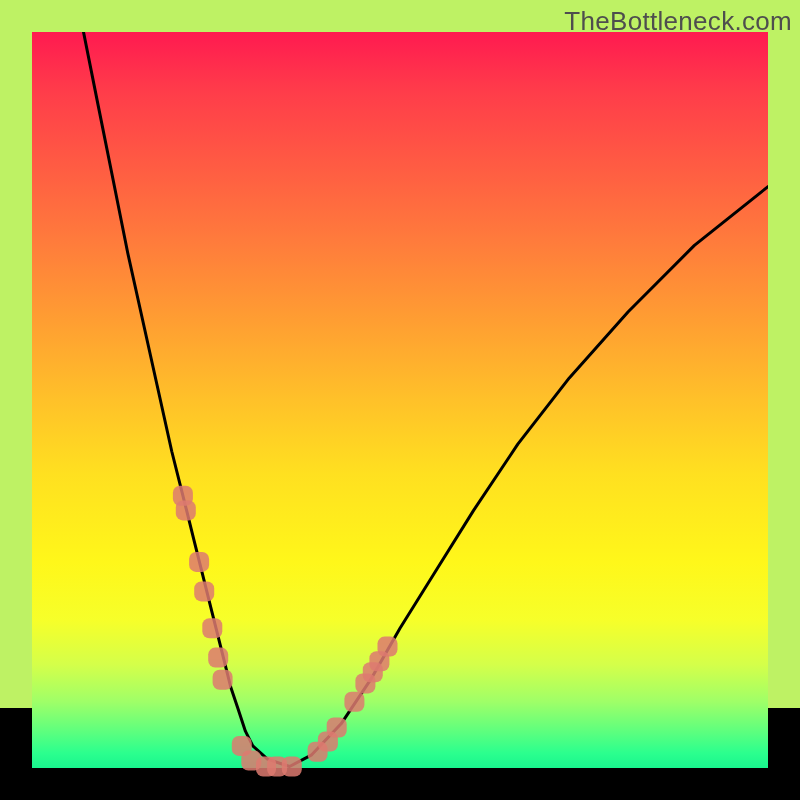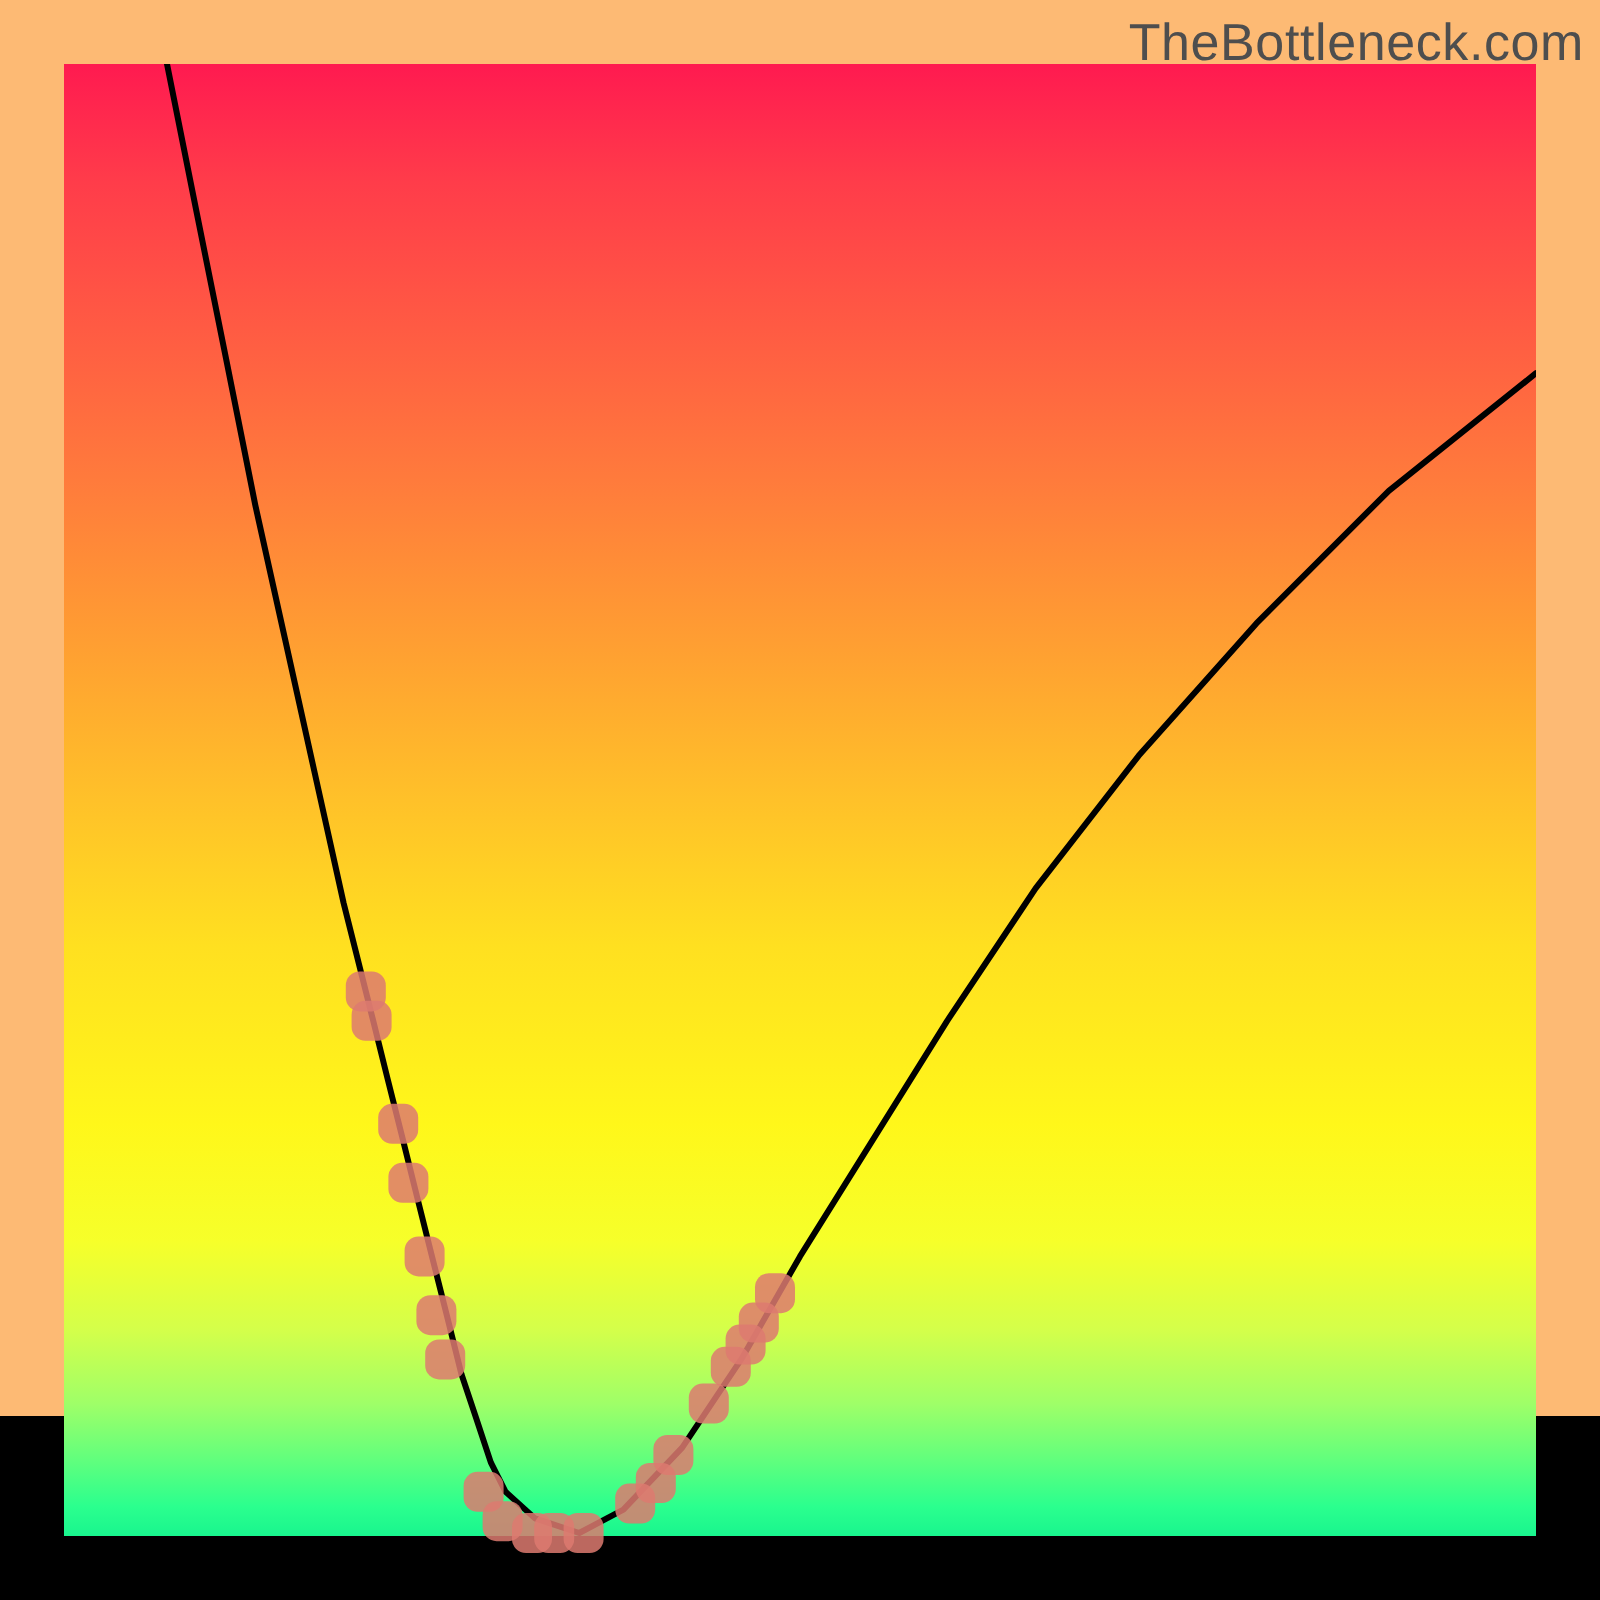--- a/index.html
+++ b/index.html
@@ -10,21 +10,21 @@
     overflow: hidden;
     background: #000;
     font-family: Arial, Helvetica, sans-serif;
   }
   .frame {
     position: absolute;
     top: 0;
     left: 0;
     width: 800px;
     height: 708px;
-    background: #fdba74;
+    background: #bef264;
   }
   .plot {
     position: absolute;
     top: 32px;
     left: 32px;
     width: 736px;
     height: 736px;
     background: linear-gradient(to bottom,
       #ff1a50 0%,
       #ff3c4a 8%,

